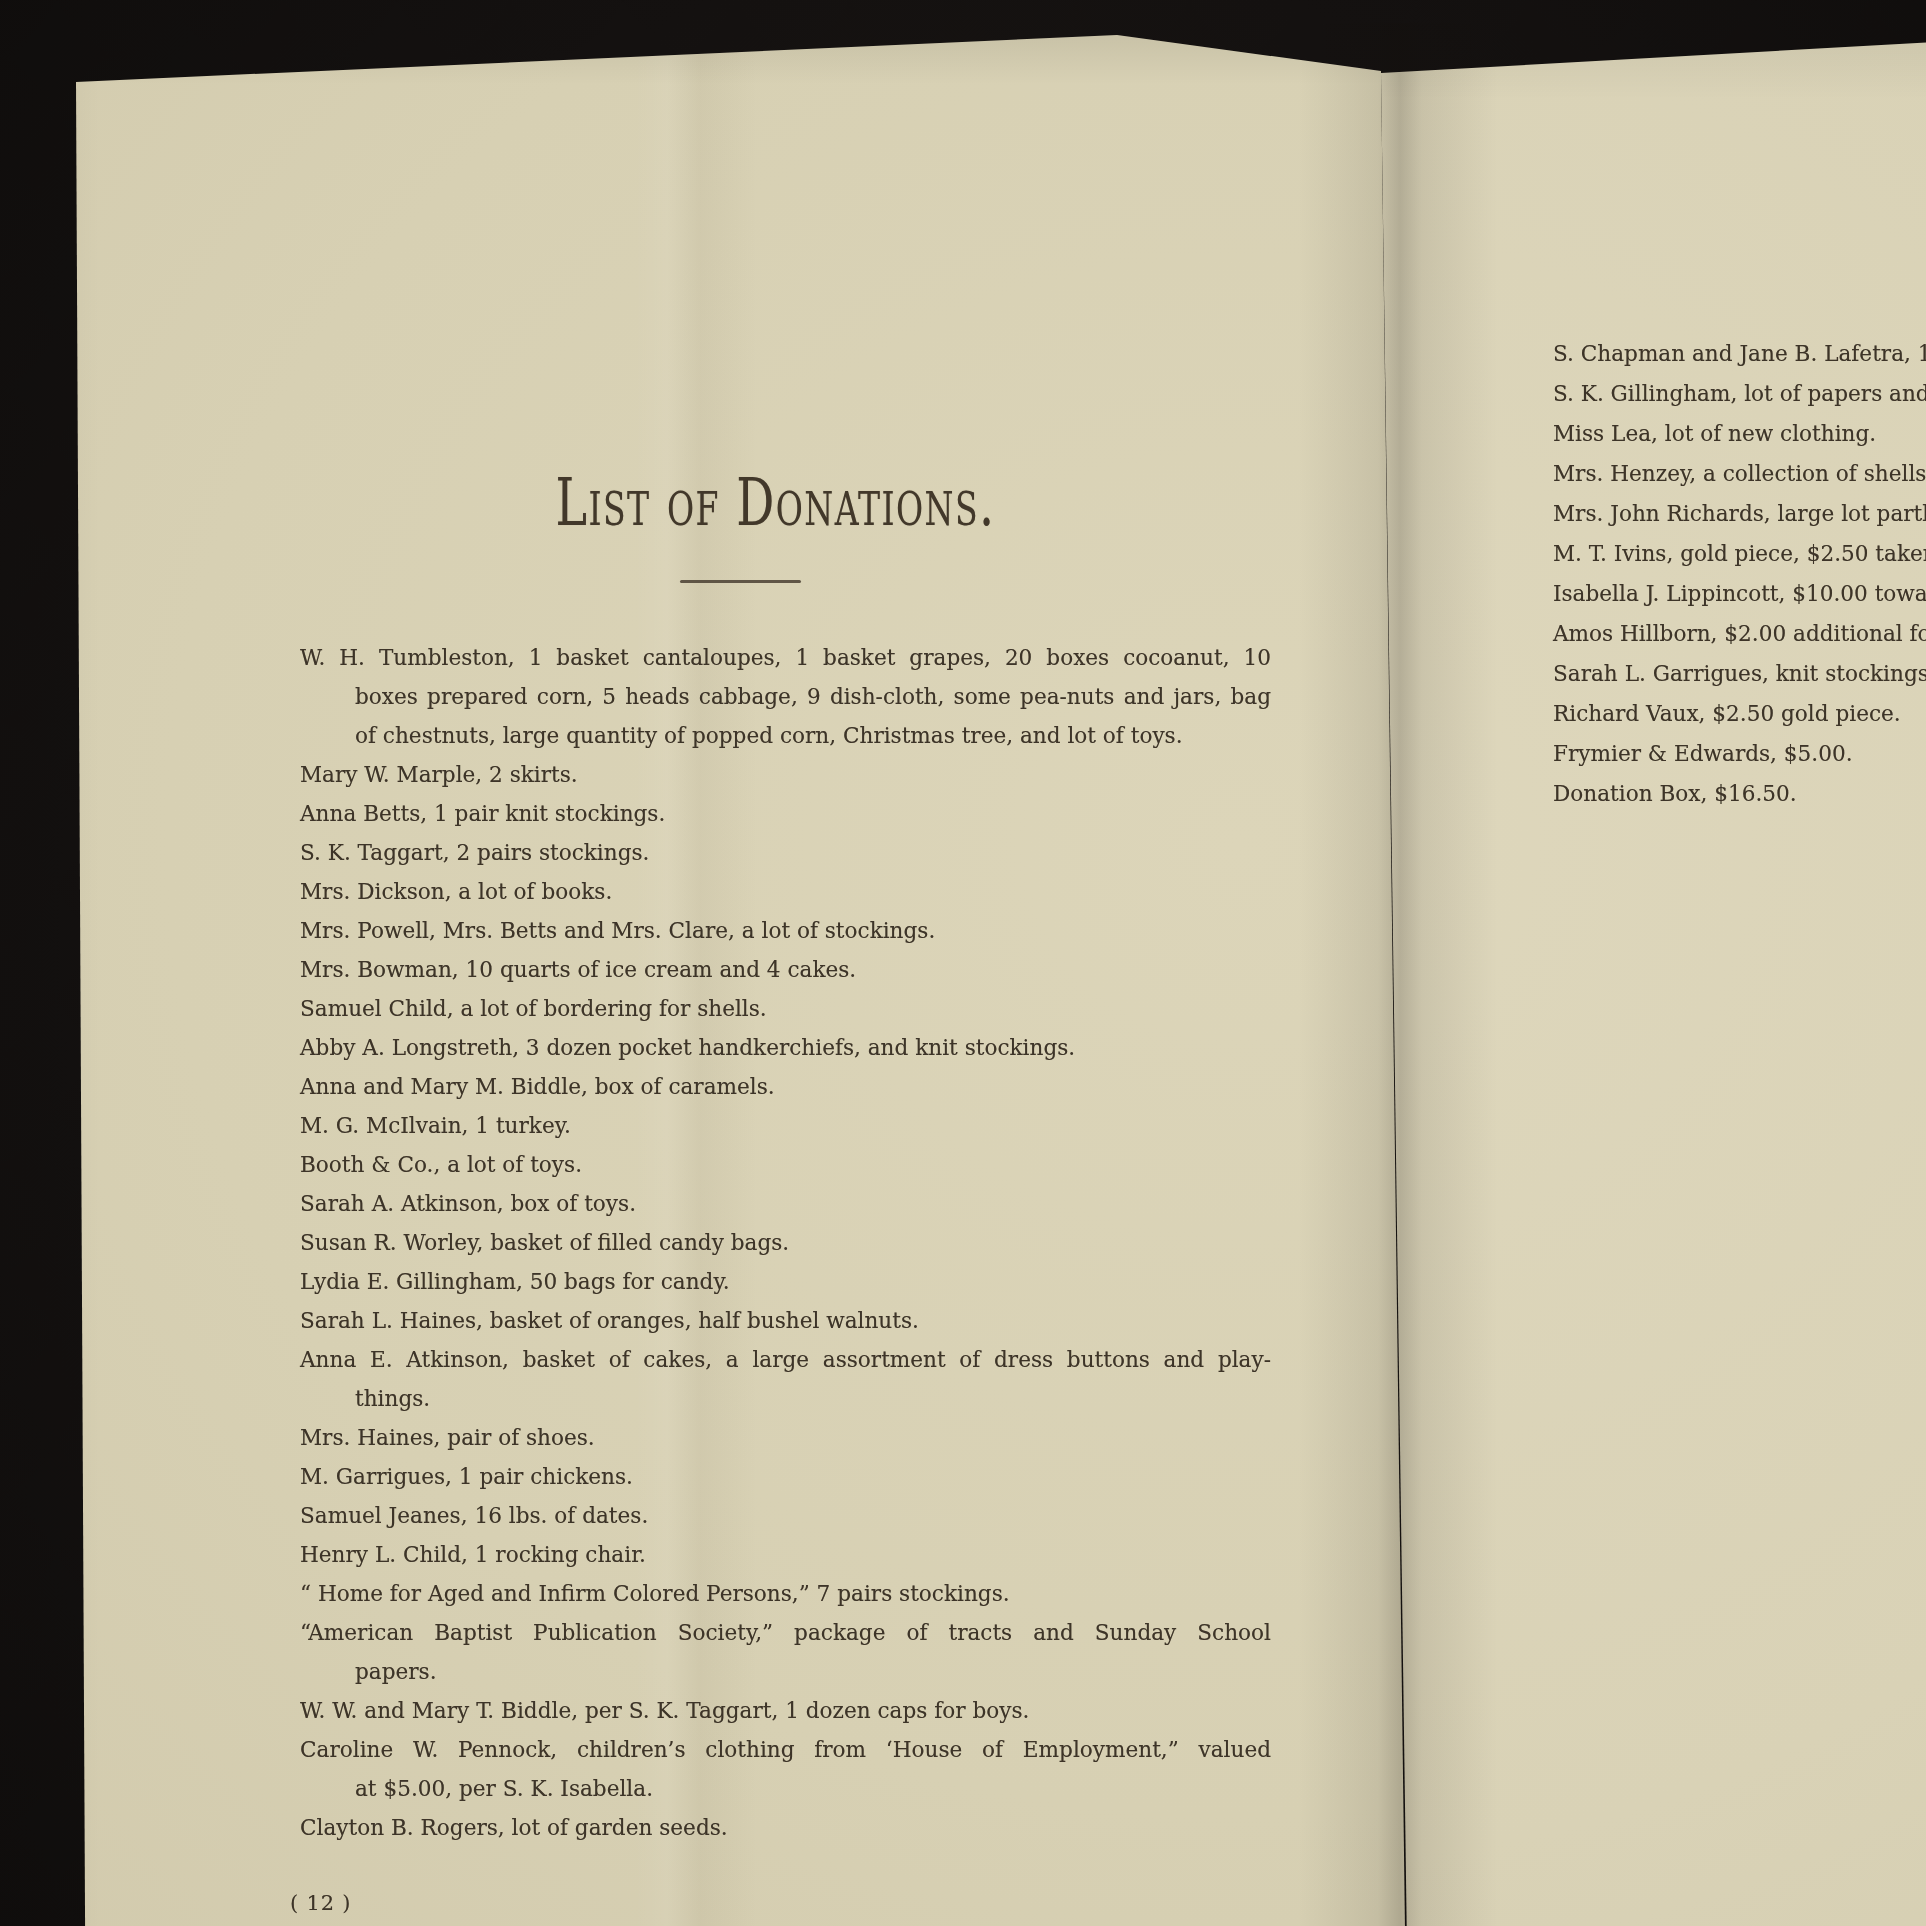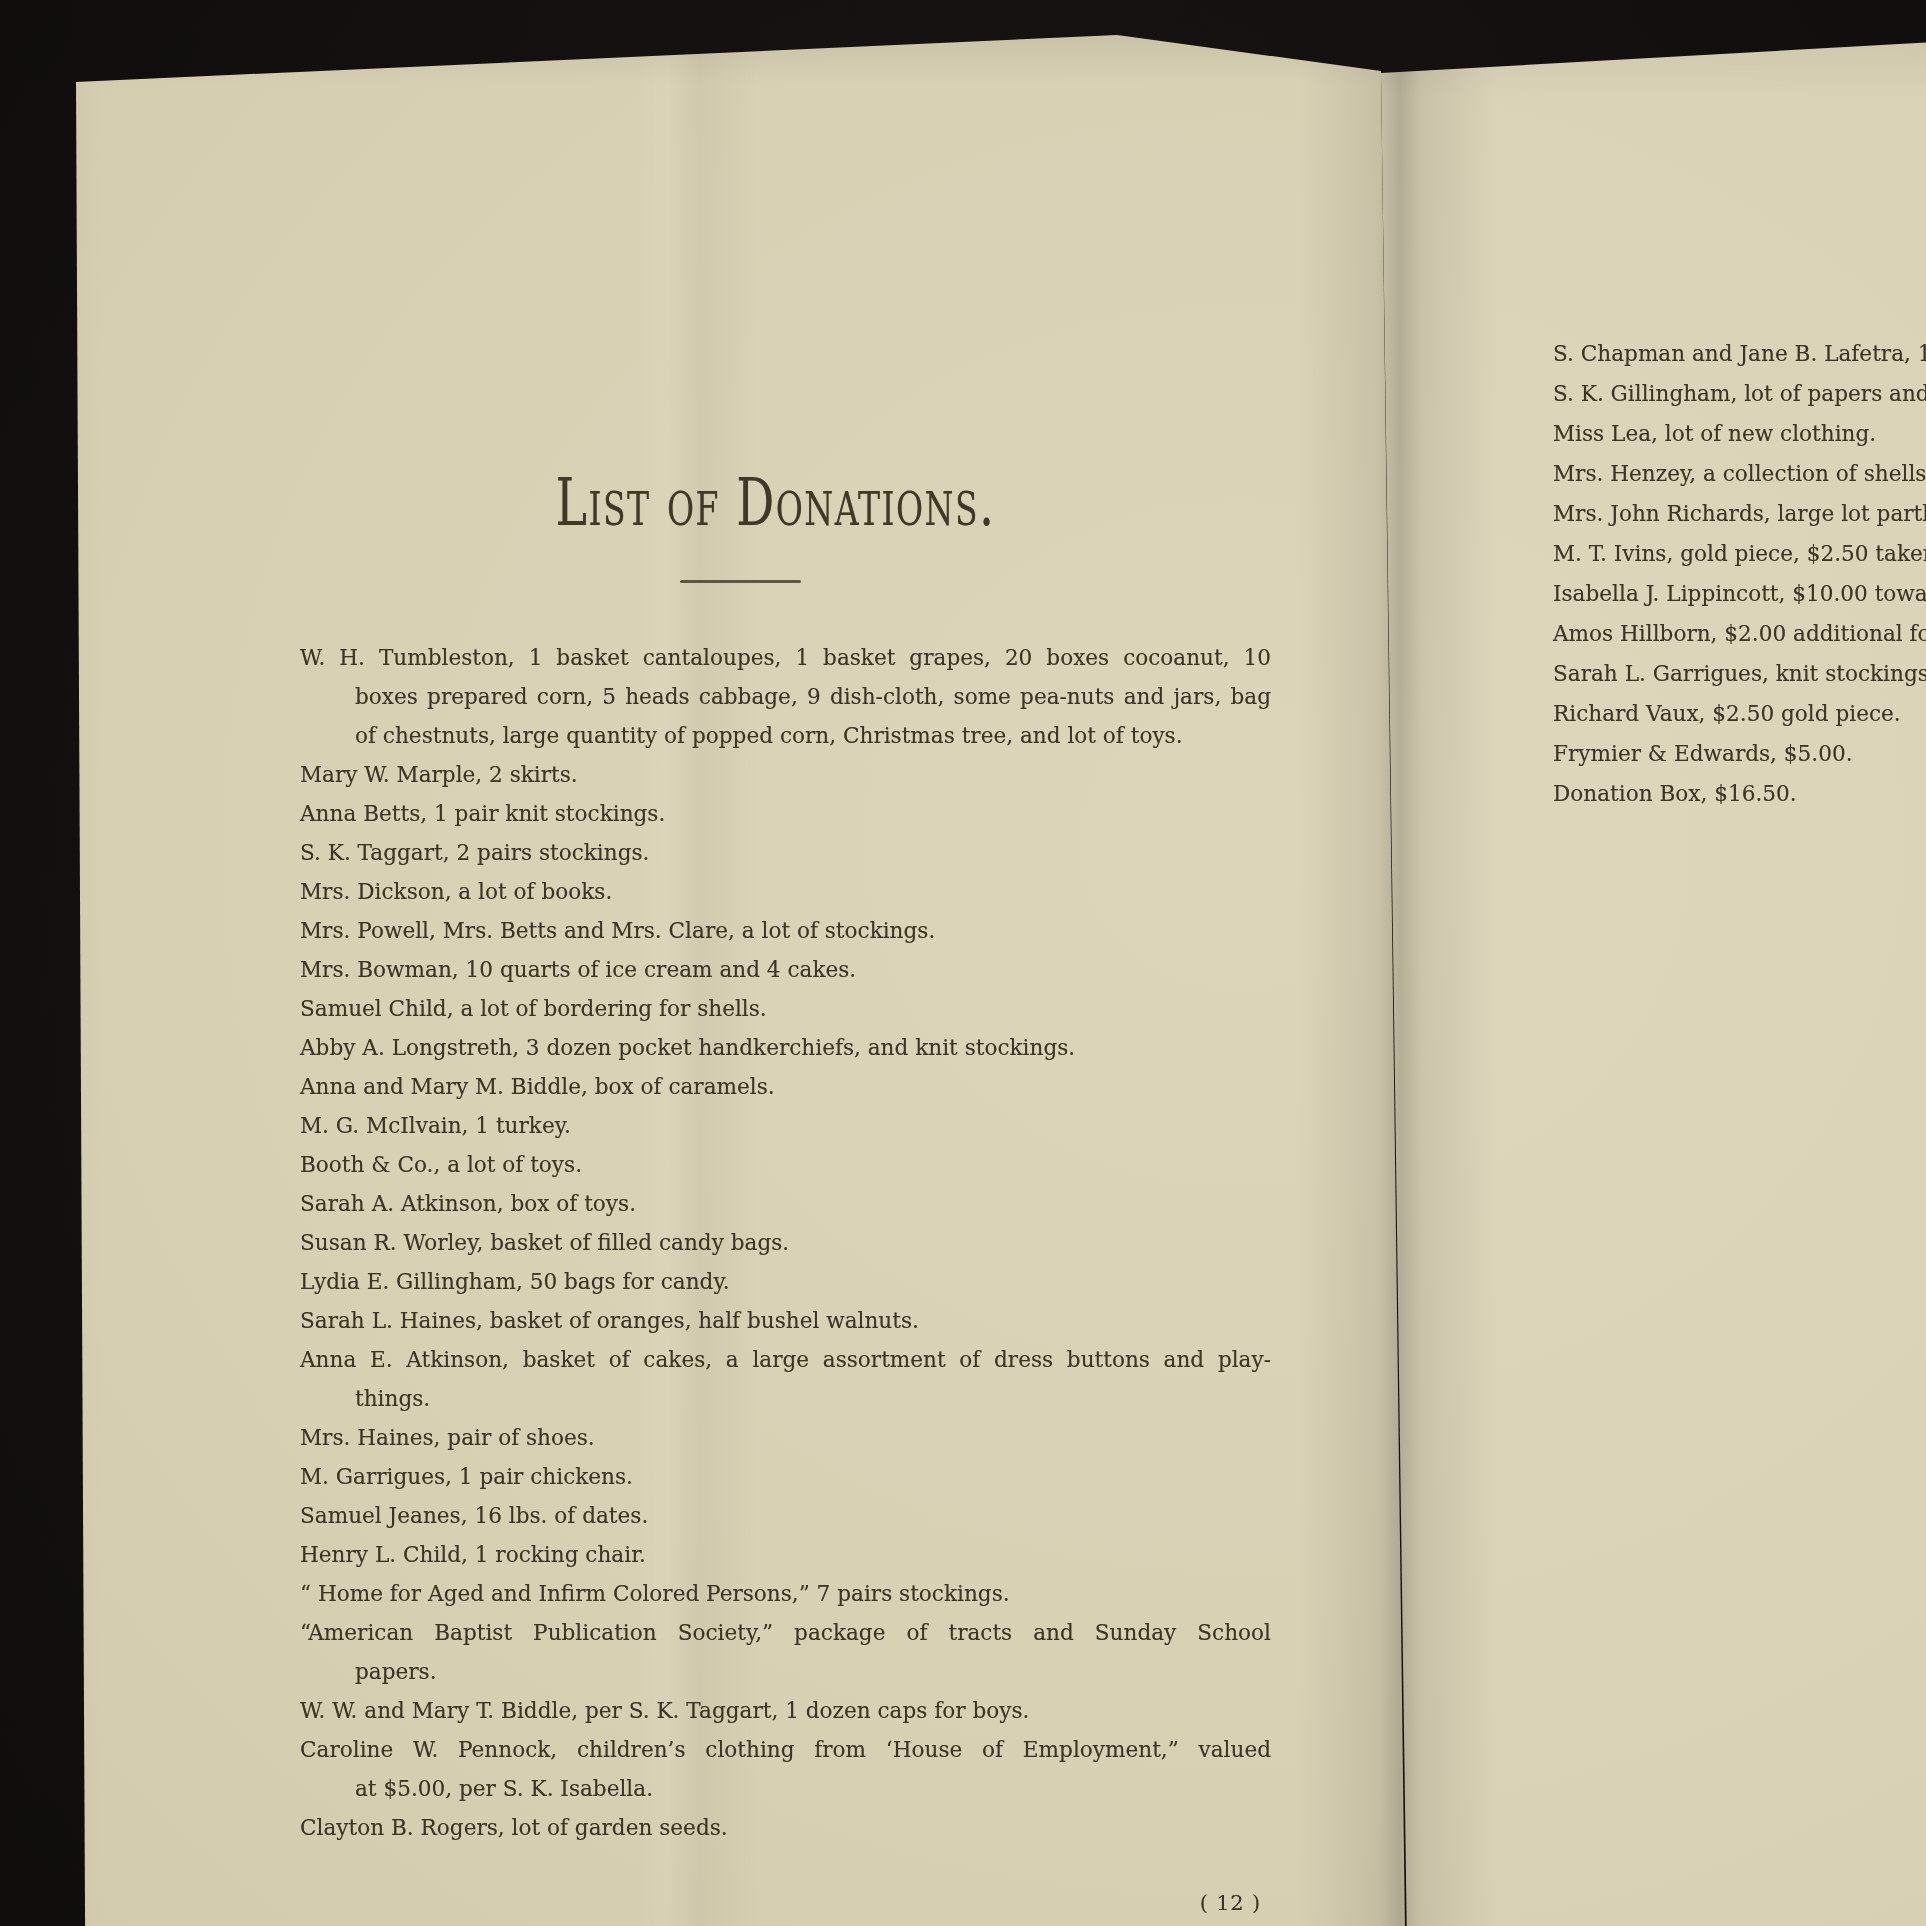--- a/index.html
+++ b/index.html
@@ -47,21 +47,21 @@
   }
   .text-right{
     position:absolute;left:1553px;top:334px;width:1063px;
     font-size:21.6px;line-height:40px;
   }
   .line{min-height:39px;}
   .text-right .line{min-height:40px;}
   .cont{margin-left:55px;}
   .j{text-align:justify;text-align-last:justify;}
   .footer-left{
-    position:absolute;left:290px;top:1884px;width:971px;text-align:right;
+    position:absolute;left:290px;top:1884px;width:971px;text-align:left;
     font-size:21px;line-height:39px;color:#3d3428;text-shadow:0 0 0.4px rgba(61,52,40,.4);
     letter-spacing:0.8px;
   }
   .pageno-right{
     position:absolute;left:1410px;top:285px;width:1244px;text-align:center;
     font-size:21.6px;line-height:39px;color:#3d3428;text-shadow:0 0 0.4px rgba(61,52,40,.4);
     letter-spacing:1.2px;
   }
 </style>
 </head>

